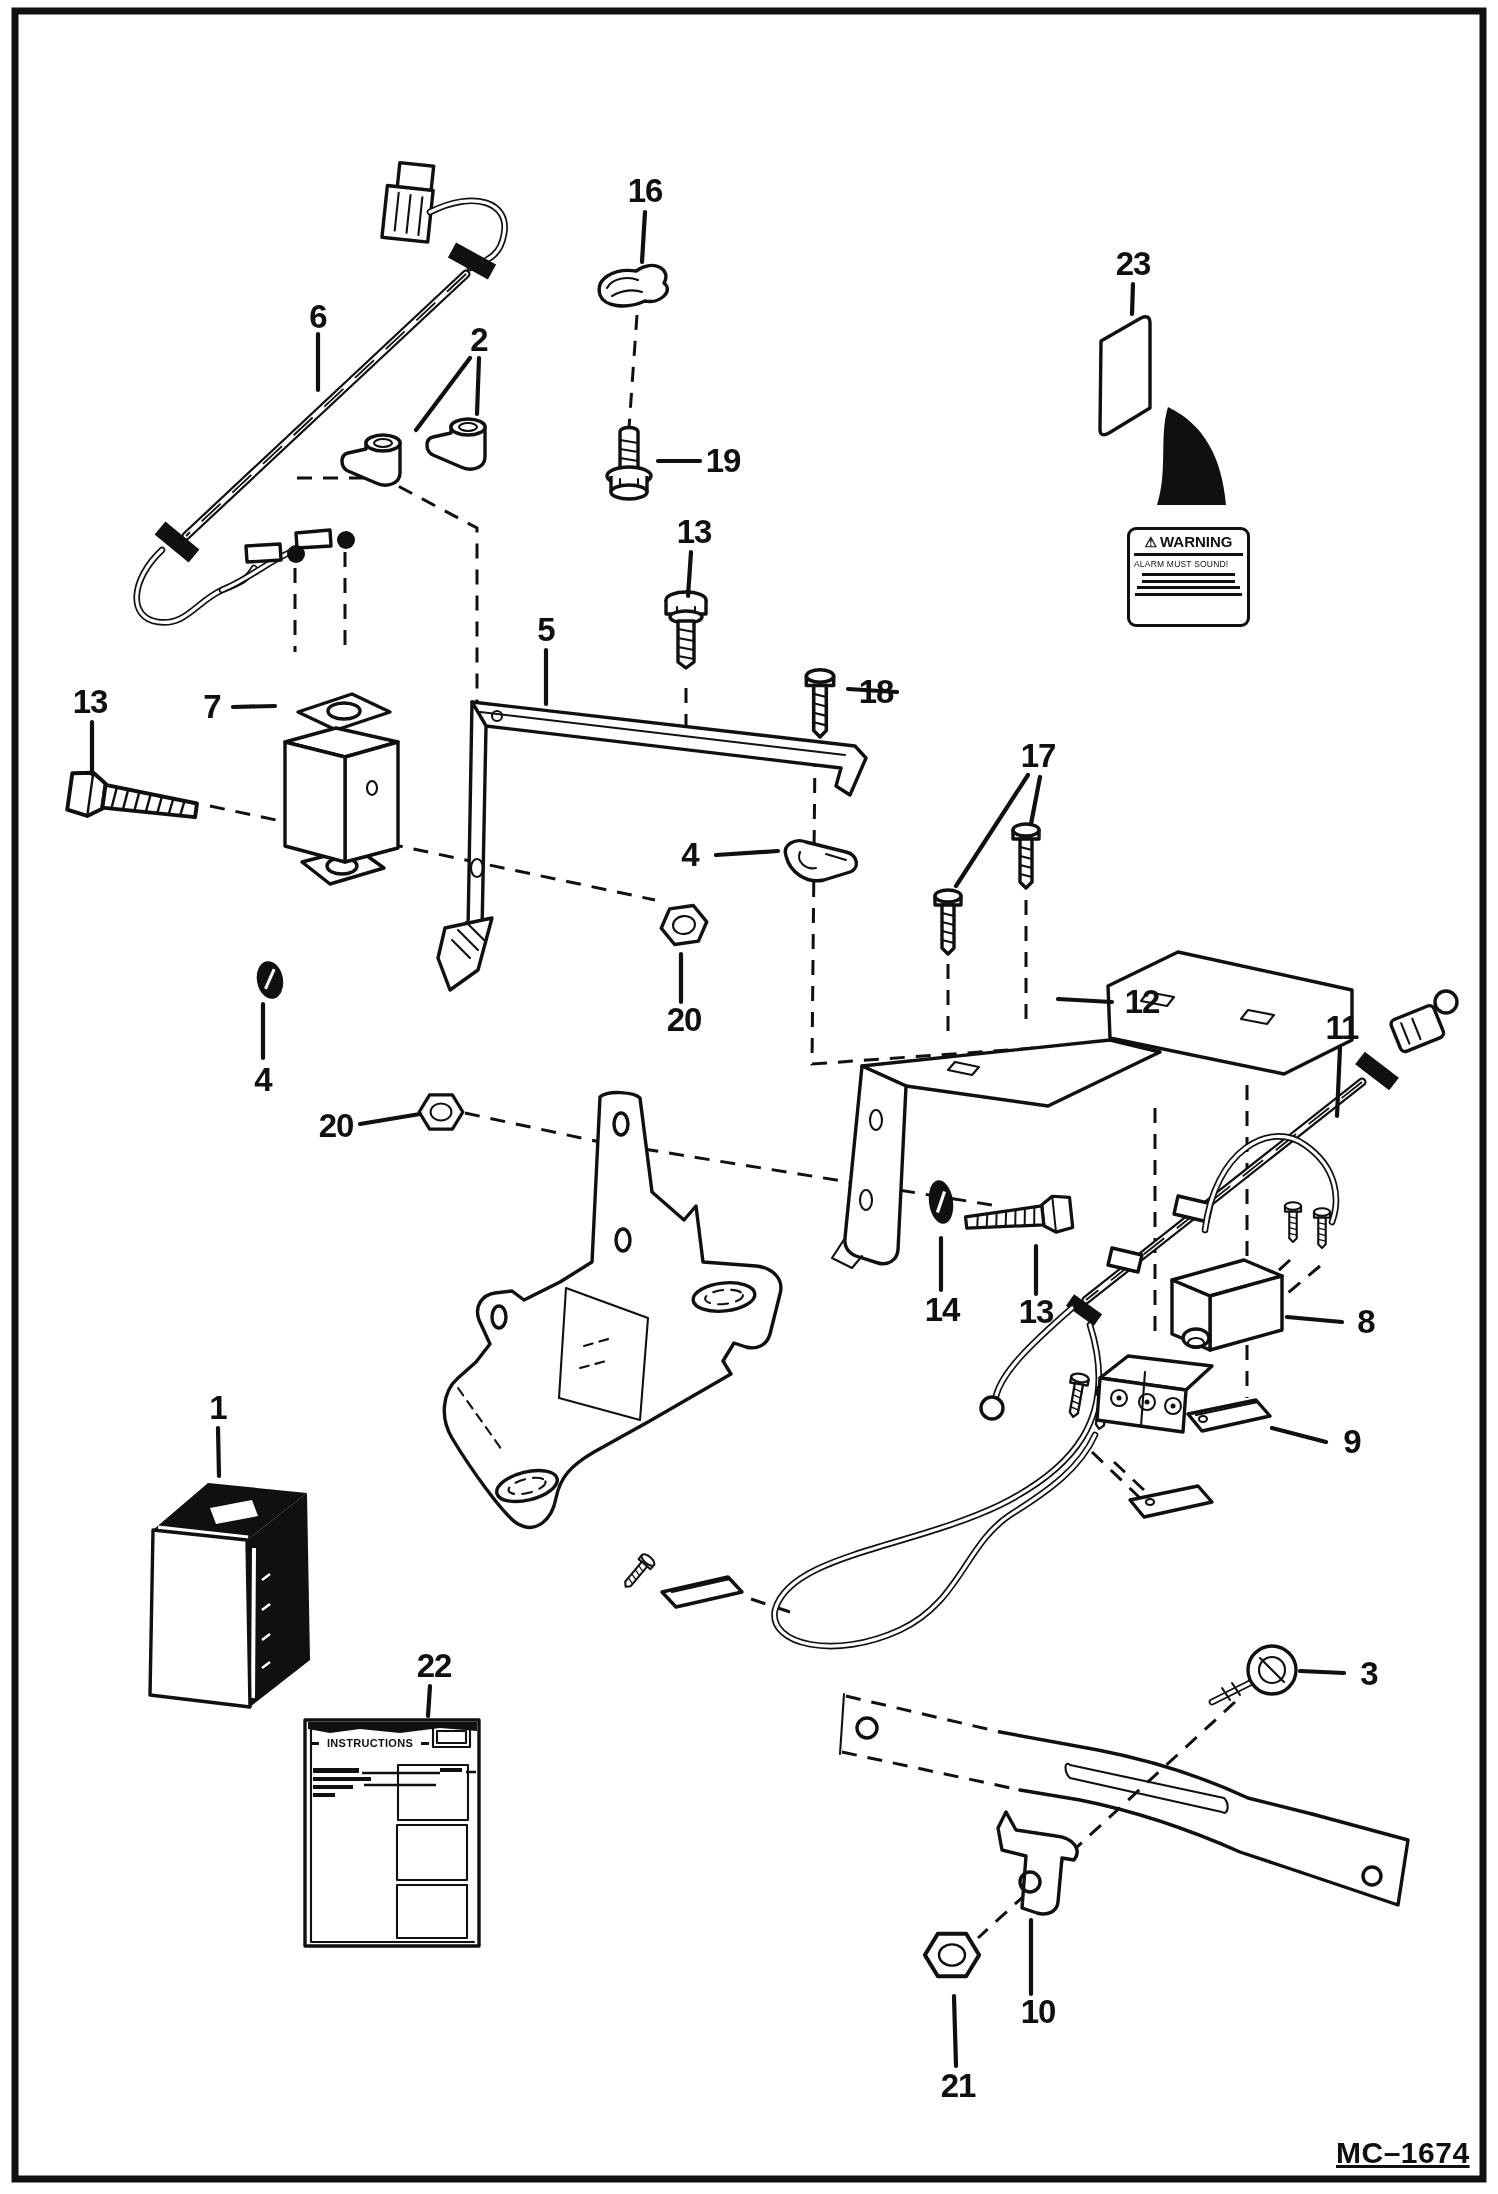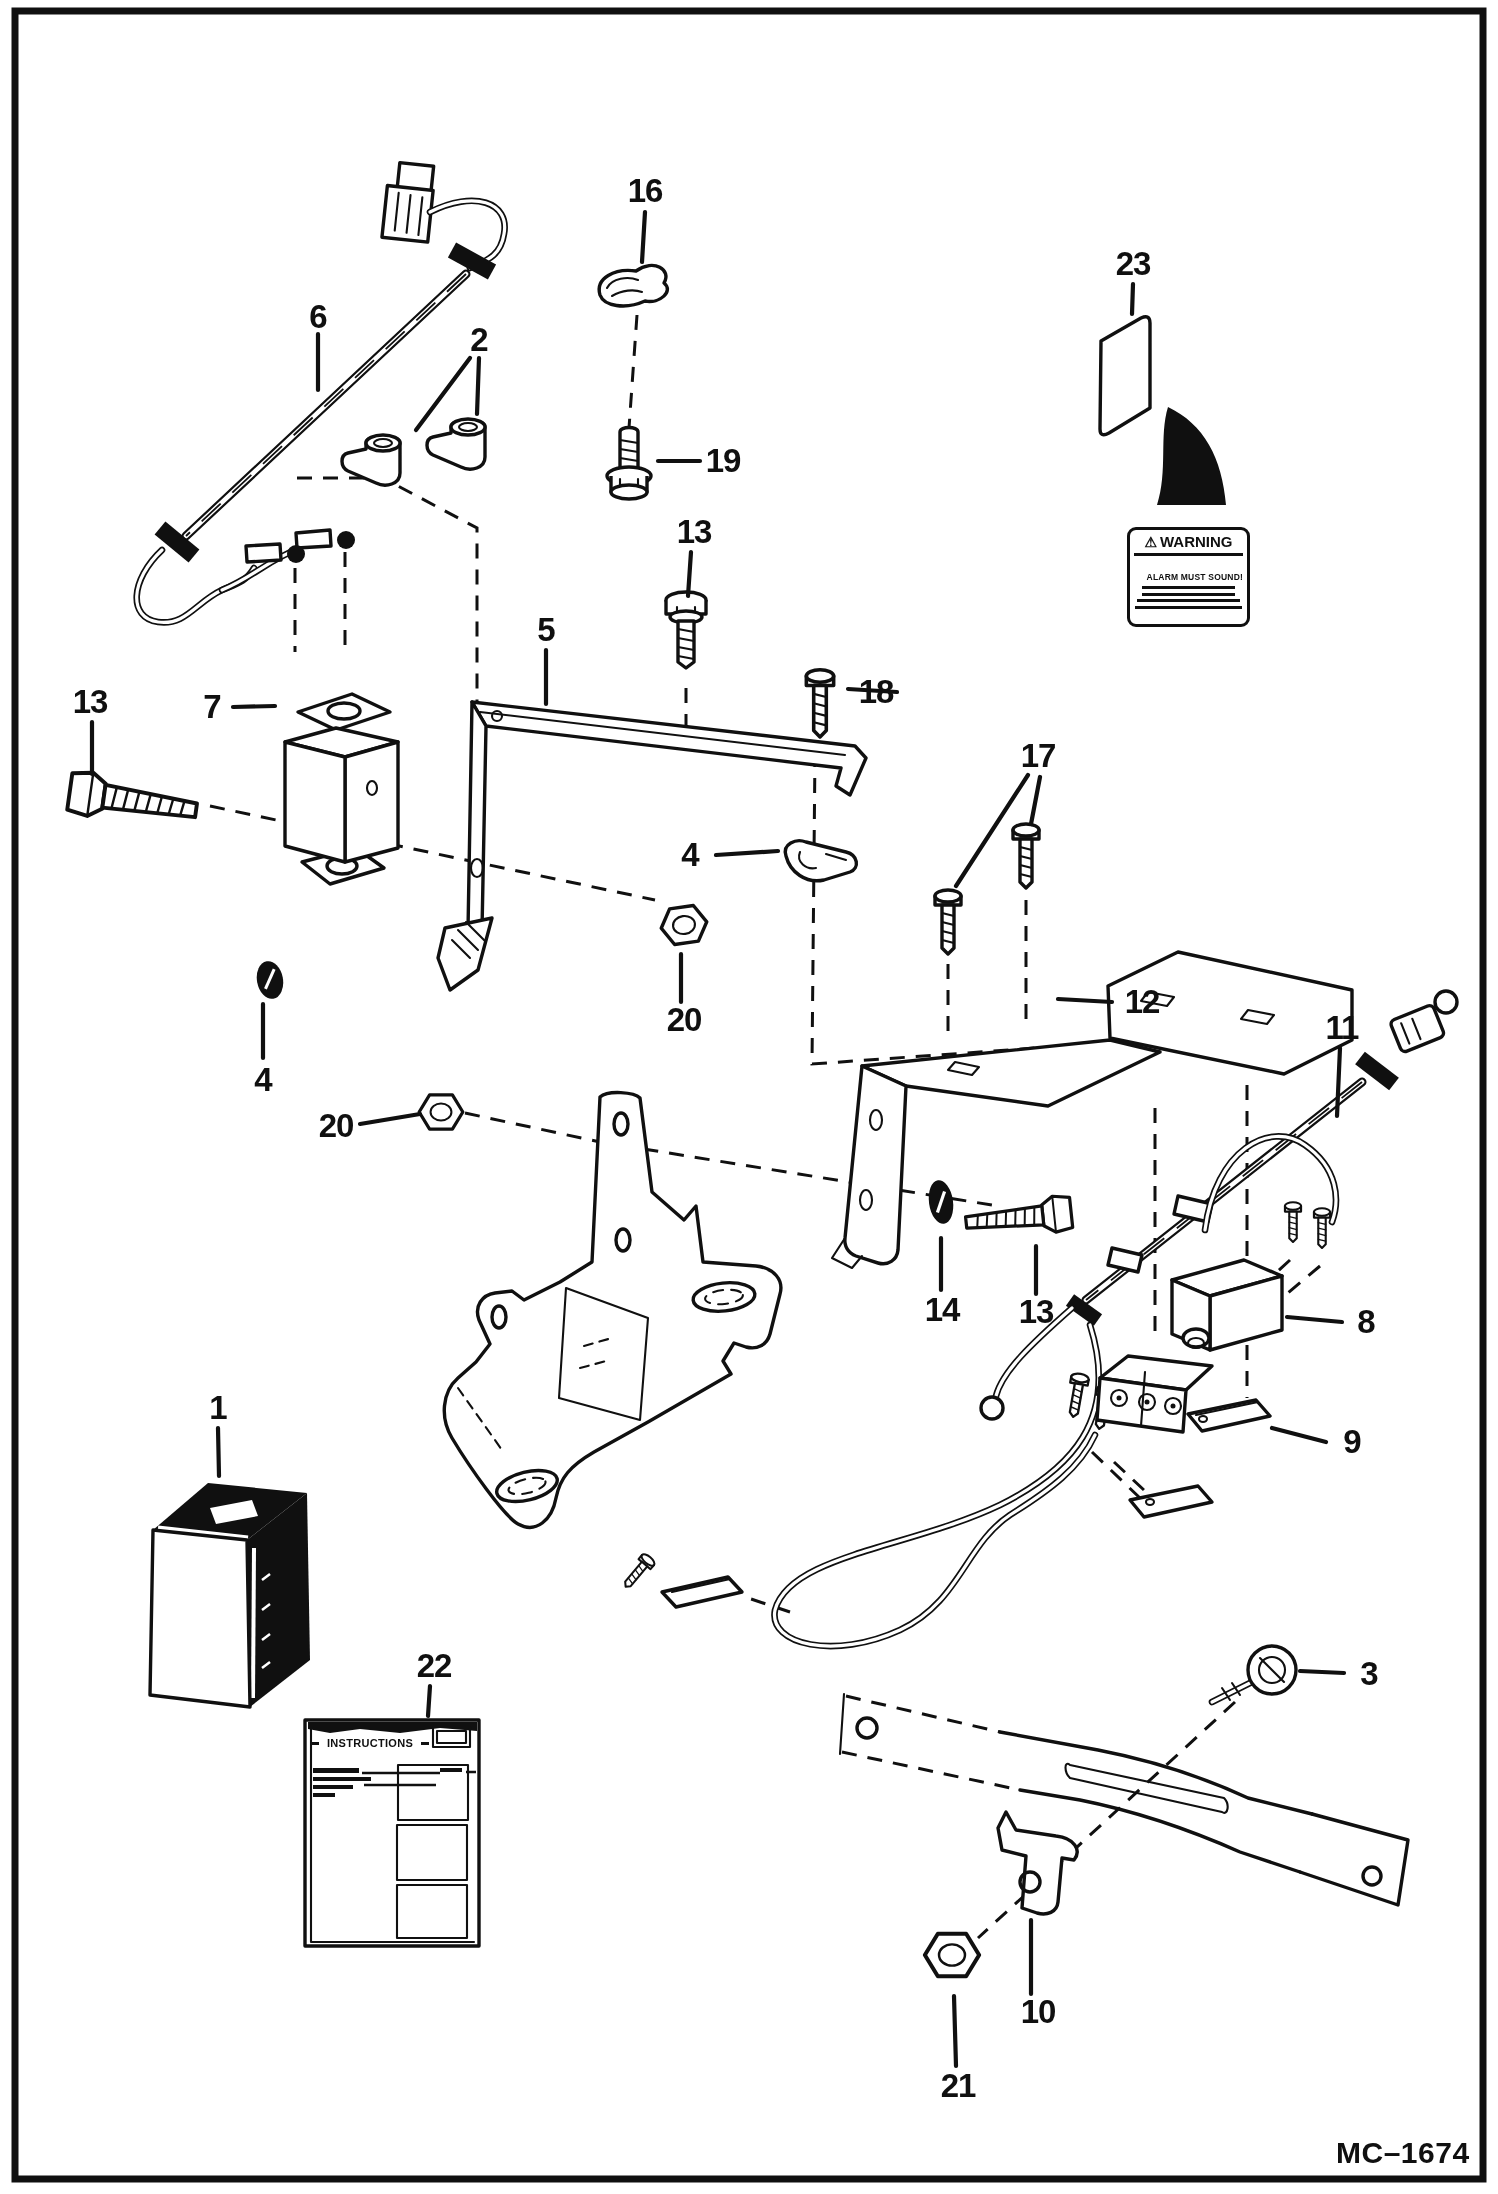--- a/index.html
+++ b/index.html
@@ -25,32 +25,32 @@
   
   .callout{position:absolute;transform:translate(-50%,-50%);
            font-weight:bold;font-size:33px;letter-spacing:-1px;color:#101010;white-space:nowrap;}
 
   
   .wl{position:absolute;left:1127px;top:527px;width:123px;height:100px;box-sizing:border-box;
       border:3.5px solid #101010;border-radius:9px;background:#fff;padding:2px 4px 3px 4px;}
   .wl-head{display:flex;align-items:center;justify-content:center;gap:3px;
            font-weight:bold;font-size:15px;line-height:1.35;border-bottom:3px solid #101010;padding-bottom:1px;}
   .wl-tri{font-size:14px;line-height:1;}
-  .wl-sub{margin-top:16px;font-weight:bold;font-size:8.5px;letter-spacing:.2px;text-align:right;white-space:nowrap;}
+  .wl-sub{margin-top:3px;font-weight:normal;font-size:8.5px;letter-spacing:.2px;text-align:left;white-space:nowrap;}
   .wl-bars{margin-top:4px;}
   .wl-bars div{height:3px;background:#101010;margin:3.5px auto 0 auto;}
   .b1{width:86%;} .b2{width:86%;} .b3{width:94%;} .b4{width:99%;}
 
   
   .sheet-title{position:absolute;left:311px;top:1737px;width:118px;display:flex;align-items:center;gap:8px;
                font-weight:bold;font-size:11px;letter-spacing:.3px;white-space:nowrap;}
   .sheet-title .dashbar{flex:1;height:3px;background:#101010;}
 
   
-  .fig-code{position:absolute;left:1336px;top:2136px;font-weight:bold;font-size:30px;letter-spacing:.5px;}
+  .fig-code{position:absolute;left:1336px;top:2136px;font-weight:bold;font-size:30px;letter-spacing:.5px;text-decoration:underline;}
 </style>
 </head>
 <body>
 
 <div class="page">
 
 <svg width="1498" height="2194" viewBox="0 0 1498 2194">
   <defs>
     <g id="nut">
       <path class="fillw" d="M-23 0 L-12 -18 L12 -18 L23 0 L12 18 L-12 18 Z"></path>

